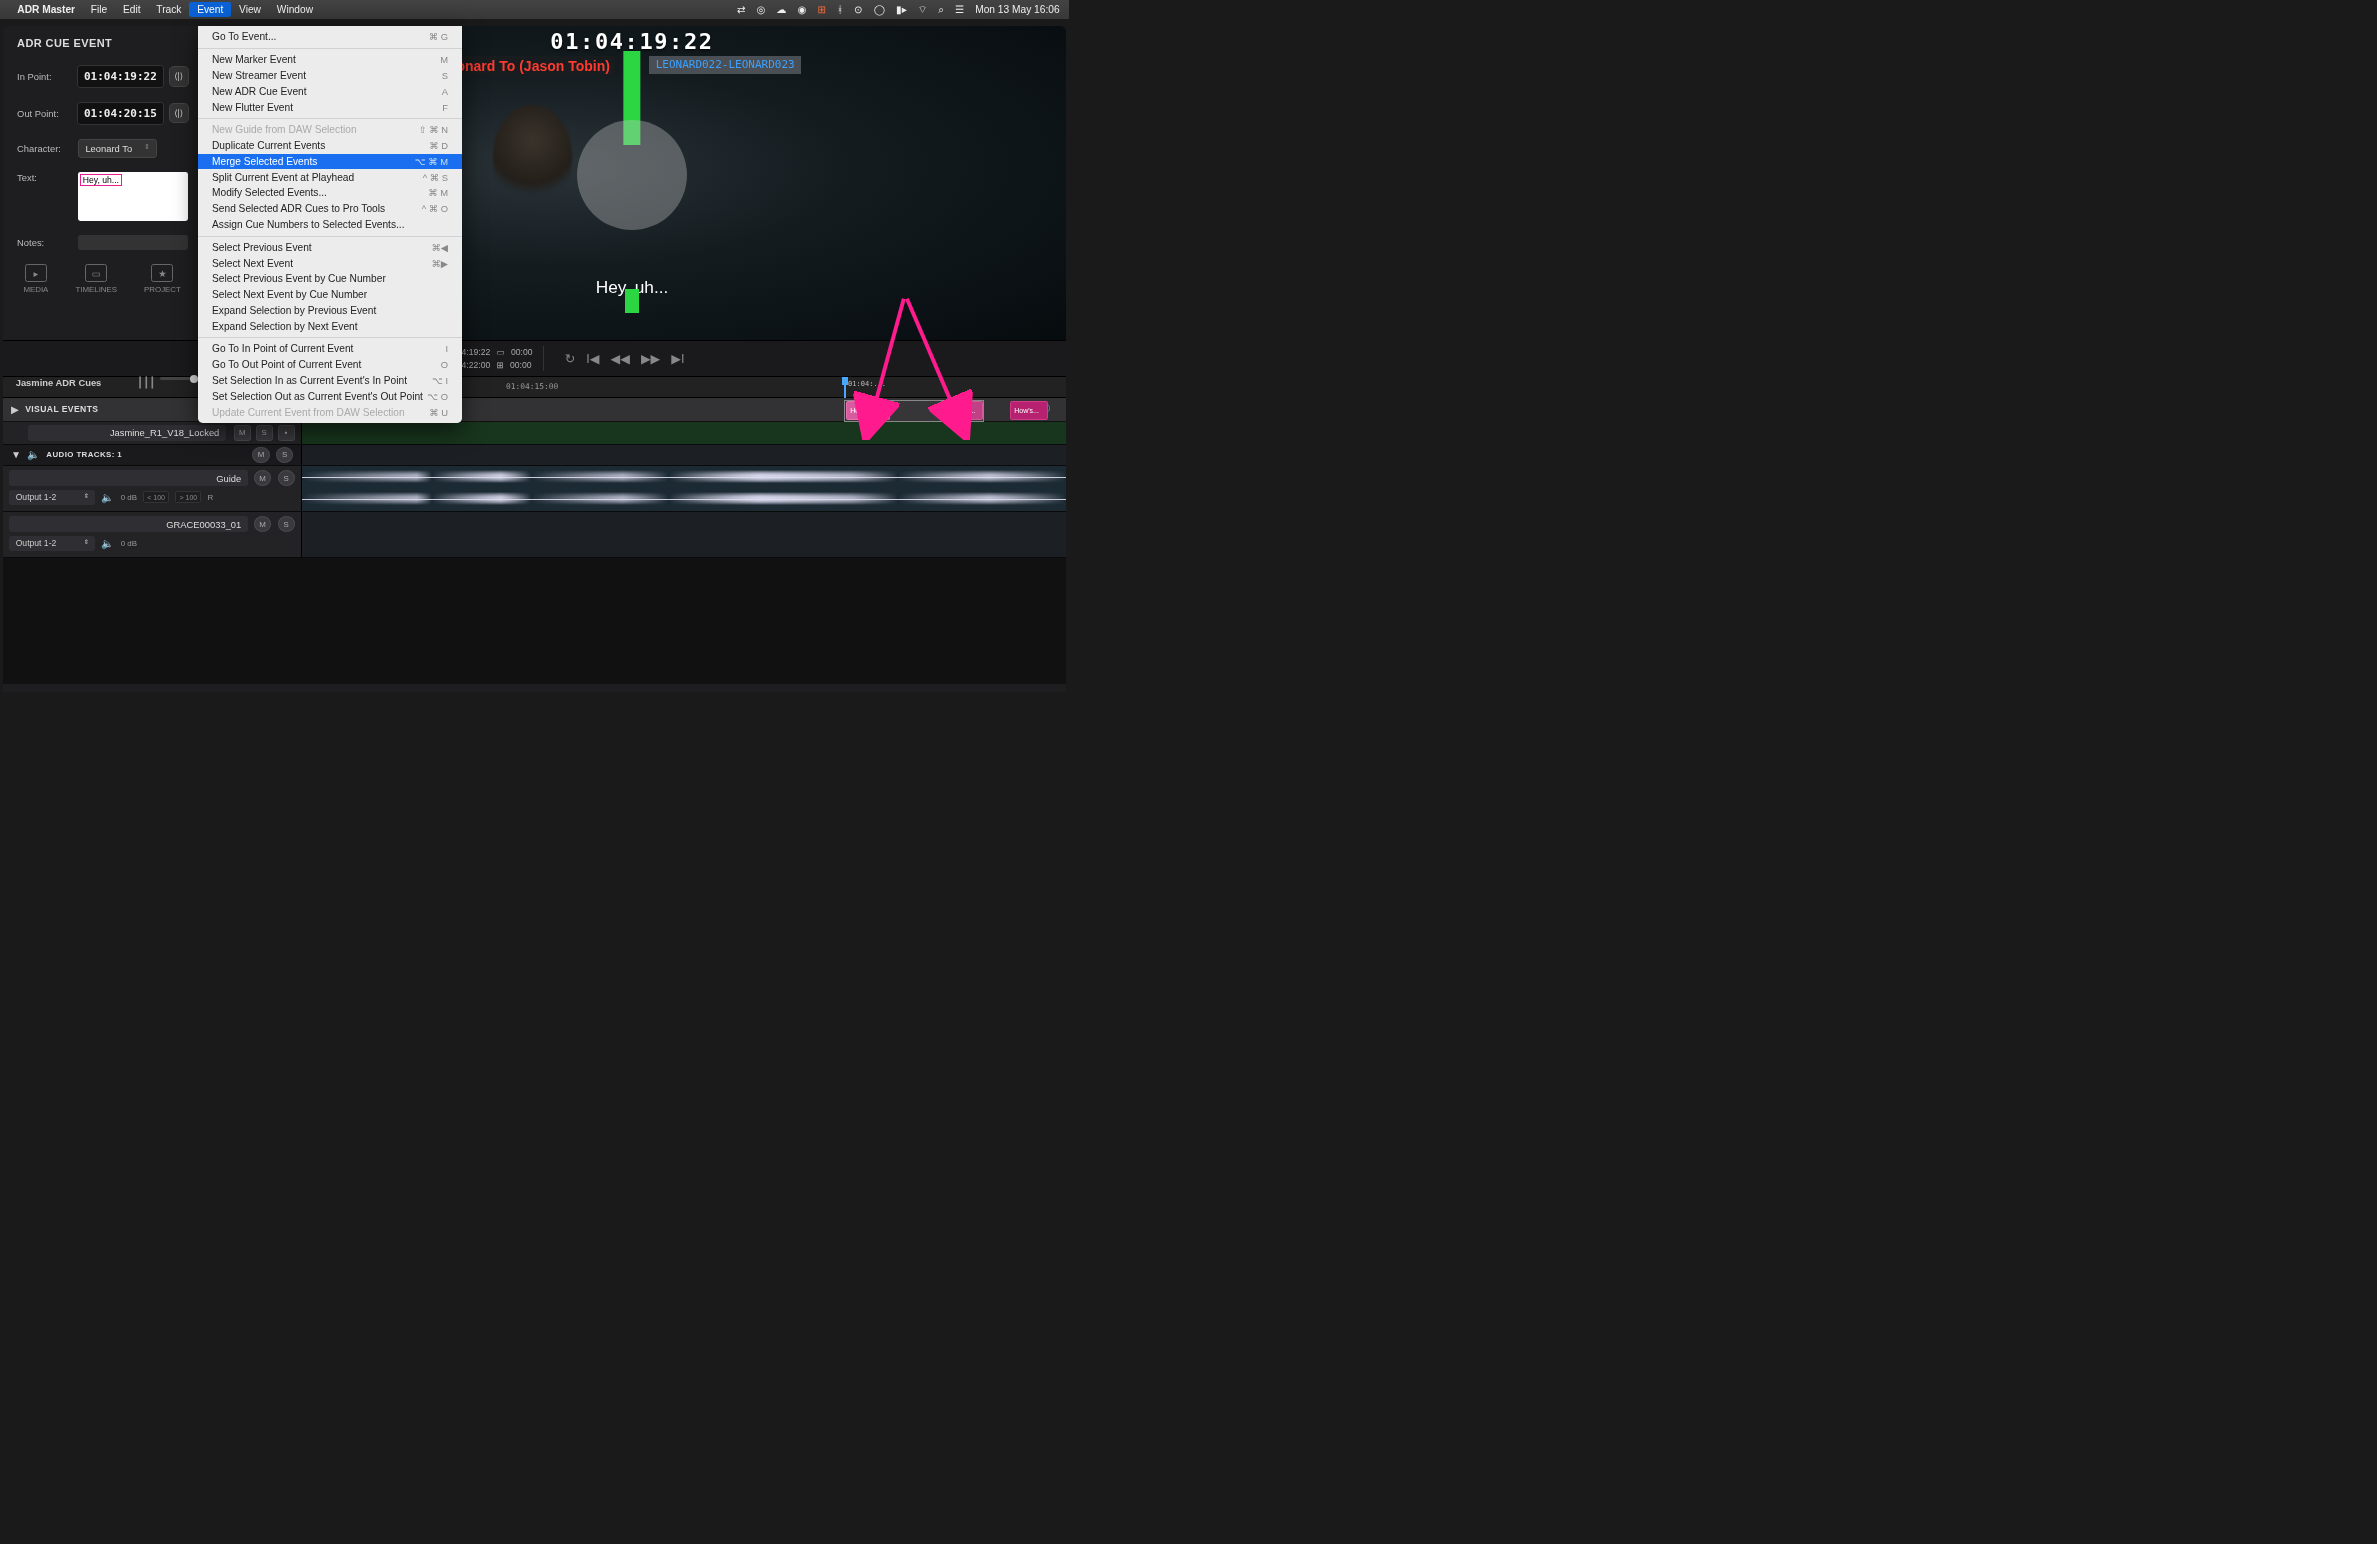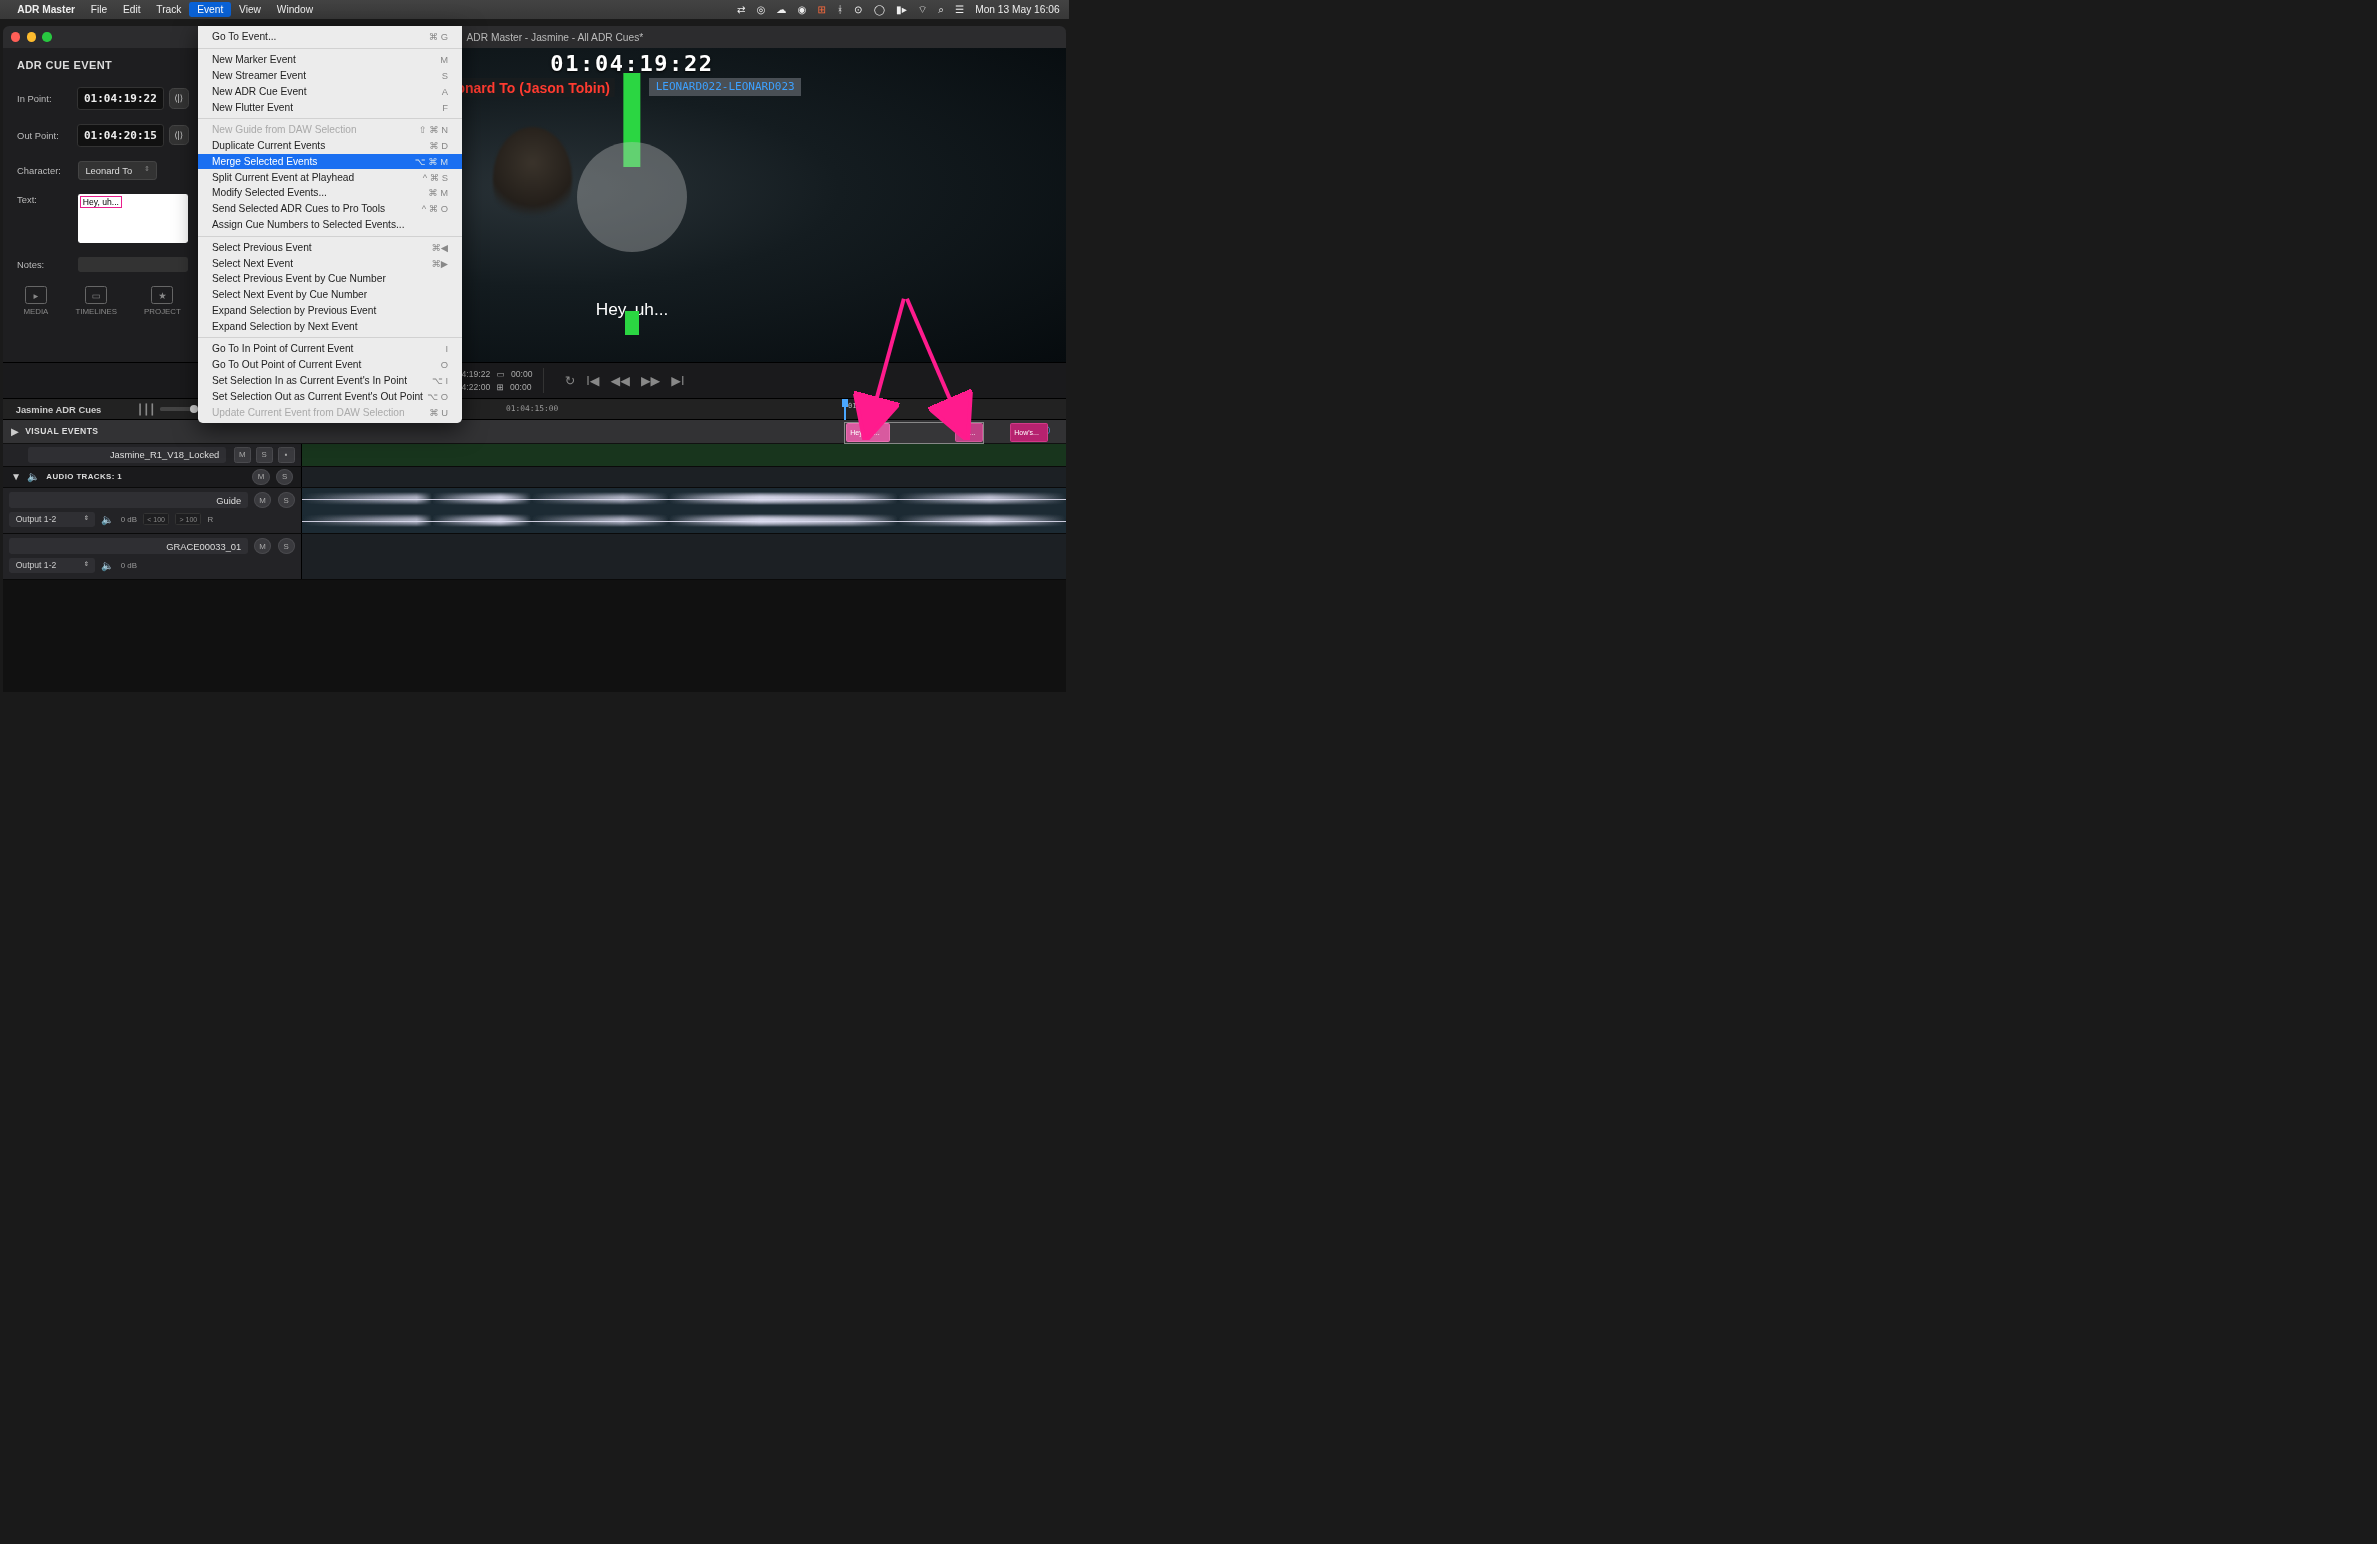--- a/index.html
+++ b/index.html
@@ -61,21 +61,21 @@
 .face-blob { position:absolute; top:79px; left:34%; width:79px; height:102px; background:radial-gradient(circle at 50% 35%, #3a332b 0%, #241f1a 55%, transparent 70%); border-radius:50% 50% 45% 45%; filter:blur(0.8px);}
 
 
 .transport { height:36px; background:#1a1a1c; display:flex; align-items:center; padding:0 9.4px; gap:14px; border-top:0.8px solid #000;}
 .big-tc { font-family:ui-monospace,Menlo,monospace; font-size:19px; color:#eee; font-weight:700; margin-left:267px;}
 .tc-stack { font-family:ui-monospace,monospace; font-size:8.6px; color:#aaa; line-height:1.5; border-left:0.8px solid #333; border-right:0.8px solid #333; padding:0 11px;}
 .tc-stack div{display:flex;gap:6.3px;align-items:center;}
 .transport-btns { display:flex; gap:11px; color:#888; font-size:12.6px; align-items:center; margin-left:6.3px;}
 
 
-.tl-header { height:22px; background:#222; display:flex; align-items:center; border-top:0.8px solid #000; border-bottom:0.8px solid #000;}
+.tl-header { height:22px; background:#222; display:flex; align-items:flex-start; border-top:0.8px solid #000; border-bottom:0.8px solid #000;}
 .tl-header-label { width:134px; padding-left:12.6px; color:#ccc; font-size:9.4px; font-weight:600;}
 .zoom-ctrl { display:flex; align-items:center; gap:4.7px; margin-left:4.7px;}
 .zoom-track{width:38px;height:3.1px;background:#444;border-radius:1.6px;position:relative;}
 .zoom-thumb{position:absolute;right:0;top:-2.4px;width:7.9px;height:7.9px;border-radius:50%;background:#ddd;}
 
 
 .ve-row { height:23.6px; background:#323234; display:flex; align-items:center; padding-left:7.9px; border-bottom:0.8px solid #111;}
 .ve-row .tri{margin-right:6.3px;color:#ccc;}
 .ve-label{font-size:8.6px;color:#ddd;font-weight:600;letter-spacing:0.4px;}
 .ve-icons{margin-left:auto;margin-right:15.7px;display:flex;gap:7.9px;color:#777;}
@@ -149,28 +149,20 @@
     <span>◯</span>
     <span>▮▸</span>
     <span>⌔</span>
     <span>⌕</span>
     <span>☰</span>
     <span>Mon 13 May  16:06</span>
   </span>
 </div>
 
 <div class="window">
-  <div class="titlebar">
-    <div class="traffic">
-      <span class="tl-red"></span>
-      <span class="tl-yel"></span>
-      <span class="tl-grn"></span>
-    </div>
-    <div class="title-text">ADR Master - Jasmine - All ADR Cues*</div>
-  </div>
 
   <div class="main">
 
     <div class="left-panel">
       <div class="panel-title">ADR CUE EVENT</div>
       <div class="field-row">
         <div class="field-label">In Point:</div>
         <div class="tc-box">01:04:19:22</div>
         <div class="tc-btn">⟨|⟩</div>
       </div>

